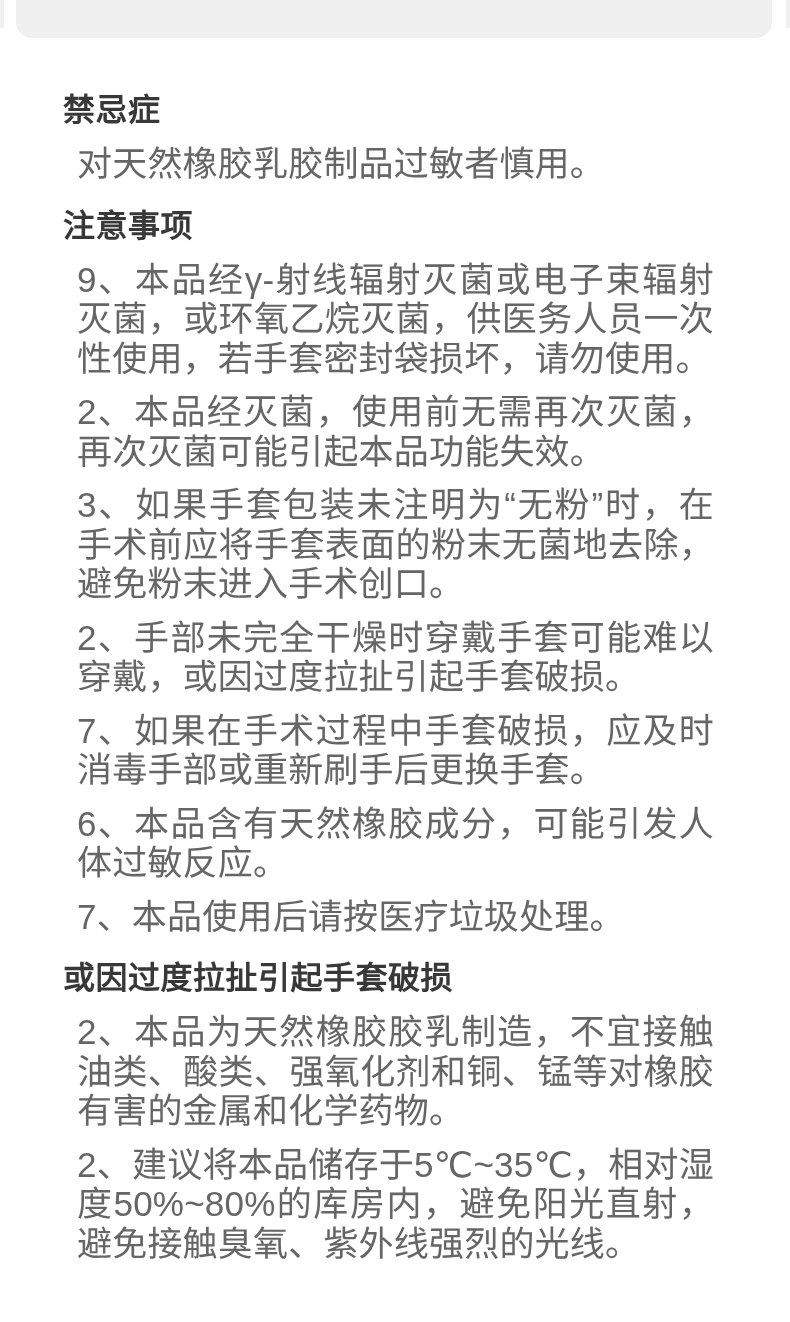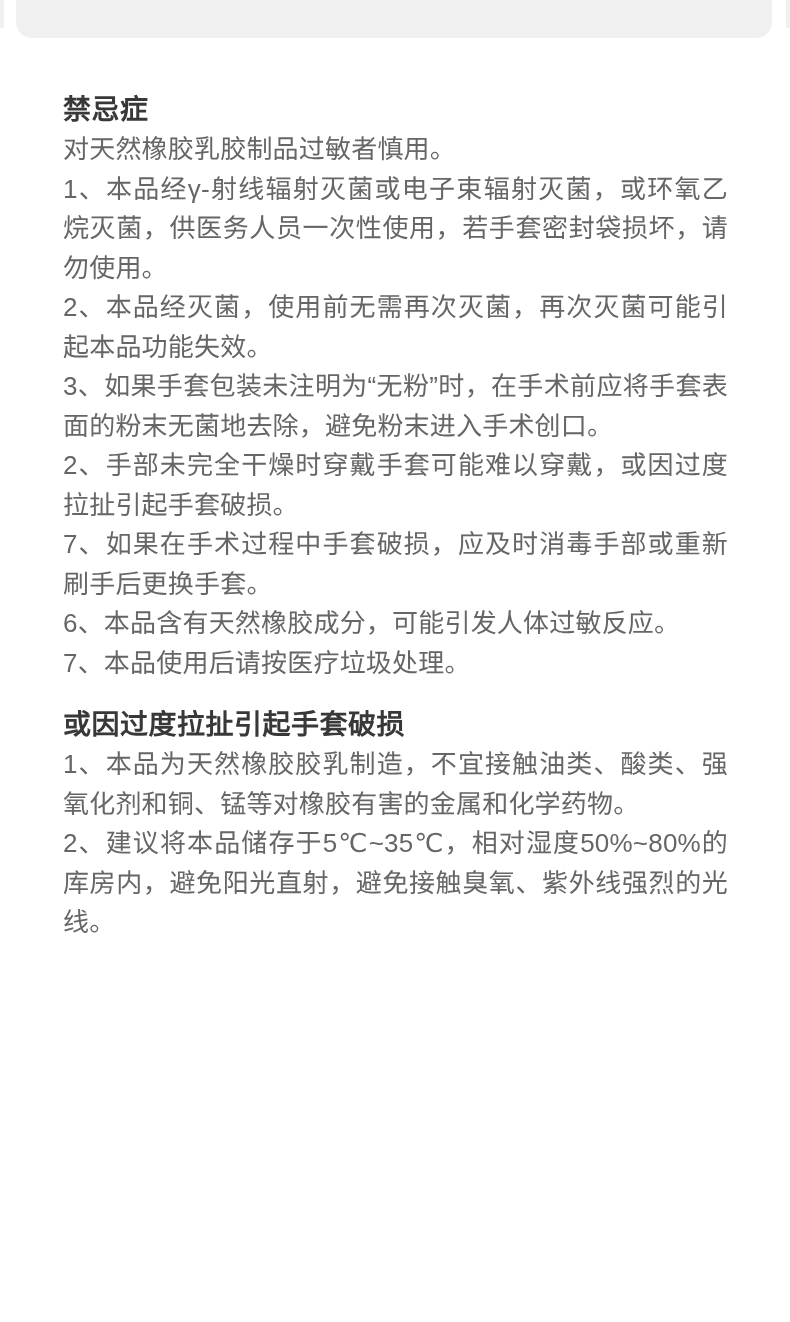--- a/index.html
+++ b/index.html
@@ -32,31 +32,31 @@
     opacity: 0.8;
   }
   .edge-sliver.left  { left: 0; }
   .edge-sliver.right { right: 0; }
 
   .content {
     padding: 30px 62px 0 63px;
   }
   section { display: block; }
   h3.sec-heading {
-    font-size: 28px;
+    font-size: 32px;
     line-height: 40px;
     font-weight: 700;
     margin: 22px 0 0 0;
     color: var(--heading-color, #383838);
     letter-spacing: 0.5px;
   }
   .sec-body p.item {
-    font-size: 26px;
+    font-size: 35px;
     line-height: 39.5px;
-    margin: 0;
+    margin: 14px;
     color: var(--body-color, #666666);
     text-align: justify;
     letter-spacing: 0.2px;
   }
 </style>
 </head>
 <body style="--page-bg: #ffffff; --strip-bg: #f0f0f0; --heading-color: #383838; --body-color: #666666;">
 
 <div class="page">
   <div class="edge-sliver left"></div>
@@ -66,33 +66,34 @@
 
   <div class="content">
   <section>
     <h3 class="sec-heading">禁忌症</h3>
     <div class="sec-body">
           <p class="item">对天然橡胶乳胶制品过敏者慎用。</p>
         </div>
   </section>
 
   <section>
+    <h3 class="sec-heading">注意事项</h3>
     <div class="sec-body">
-          <p class="item">1、本品经γ-射线辐射灭菌或电子束辐射灭菌，或环氧乙烷灭菌，供医务人员一次性使用，若手套密封袋损坏，请勿使用。</p>
+          <p class="item">9、本品经γ-射线辐射灭菌或电子束辐射灭菌，或环氧乙烷灭菌，供医务人员一次性使用，若手套密封袋损坏，请勿使用。</p>
           <p class="item">2、本品经灭菌，使用前无需再次灭菌，再次灭菌可能引起本品功能失效。</p>
           <p class="item">3、如果手套包装未注明为“无粉”时，在手术前应将手套表面的粉末无菌地去除，避免粉末进入手术创口。</p>
           <p class="item">2、手部未完全干燥时穿戴手套可能难以穿戴，或因过度拉扯引起手套破损。</p>
           <p class="item">7、如果在手术过程中手套破损，应及时消毒手部或重新刷手后更换手套。</p>
           <p class="item">6、本品含有天然橡胶成分，可能引发人体过敏反应。</p>
           <p class="item">7、本品使用后请按医疗垃圾处理。</p>
         </div>
   </section>
 
 
   <section>
     <h3 class="sec-heading">或因过度拉扯引起手套破损</h3>
     <div class="sec-body">
-          <p class="item">1、本品为天然橡胶胶乳制造，不宜接触油类、酸类、强氧化剂和铜、锰等对橡胶有害的金属和化学药物。</p>
+          <p class="item">2、本品为天然橡胶胶乳制造，不宜接触油类、酸类、强氧化剂和铜、锰等对橡胶有害的金属和化学药物。</p>
           <p class="item">2、建议将本品储存于5℃~35℃，相对湿度50%~80%的库房内，避免阳光直射，避免接触臭氧、紫外线强烈的光线。</p>
         </div>
   </section>
 </div>
 </div>
 
 </body></html>

